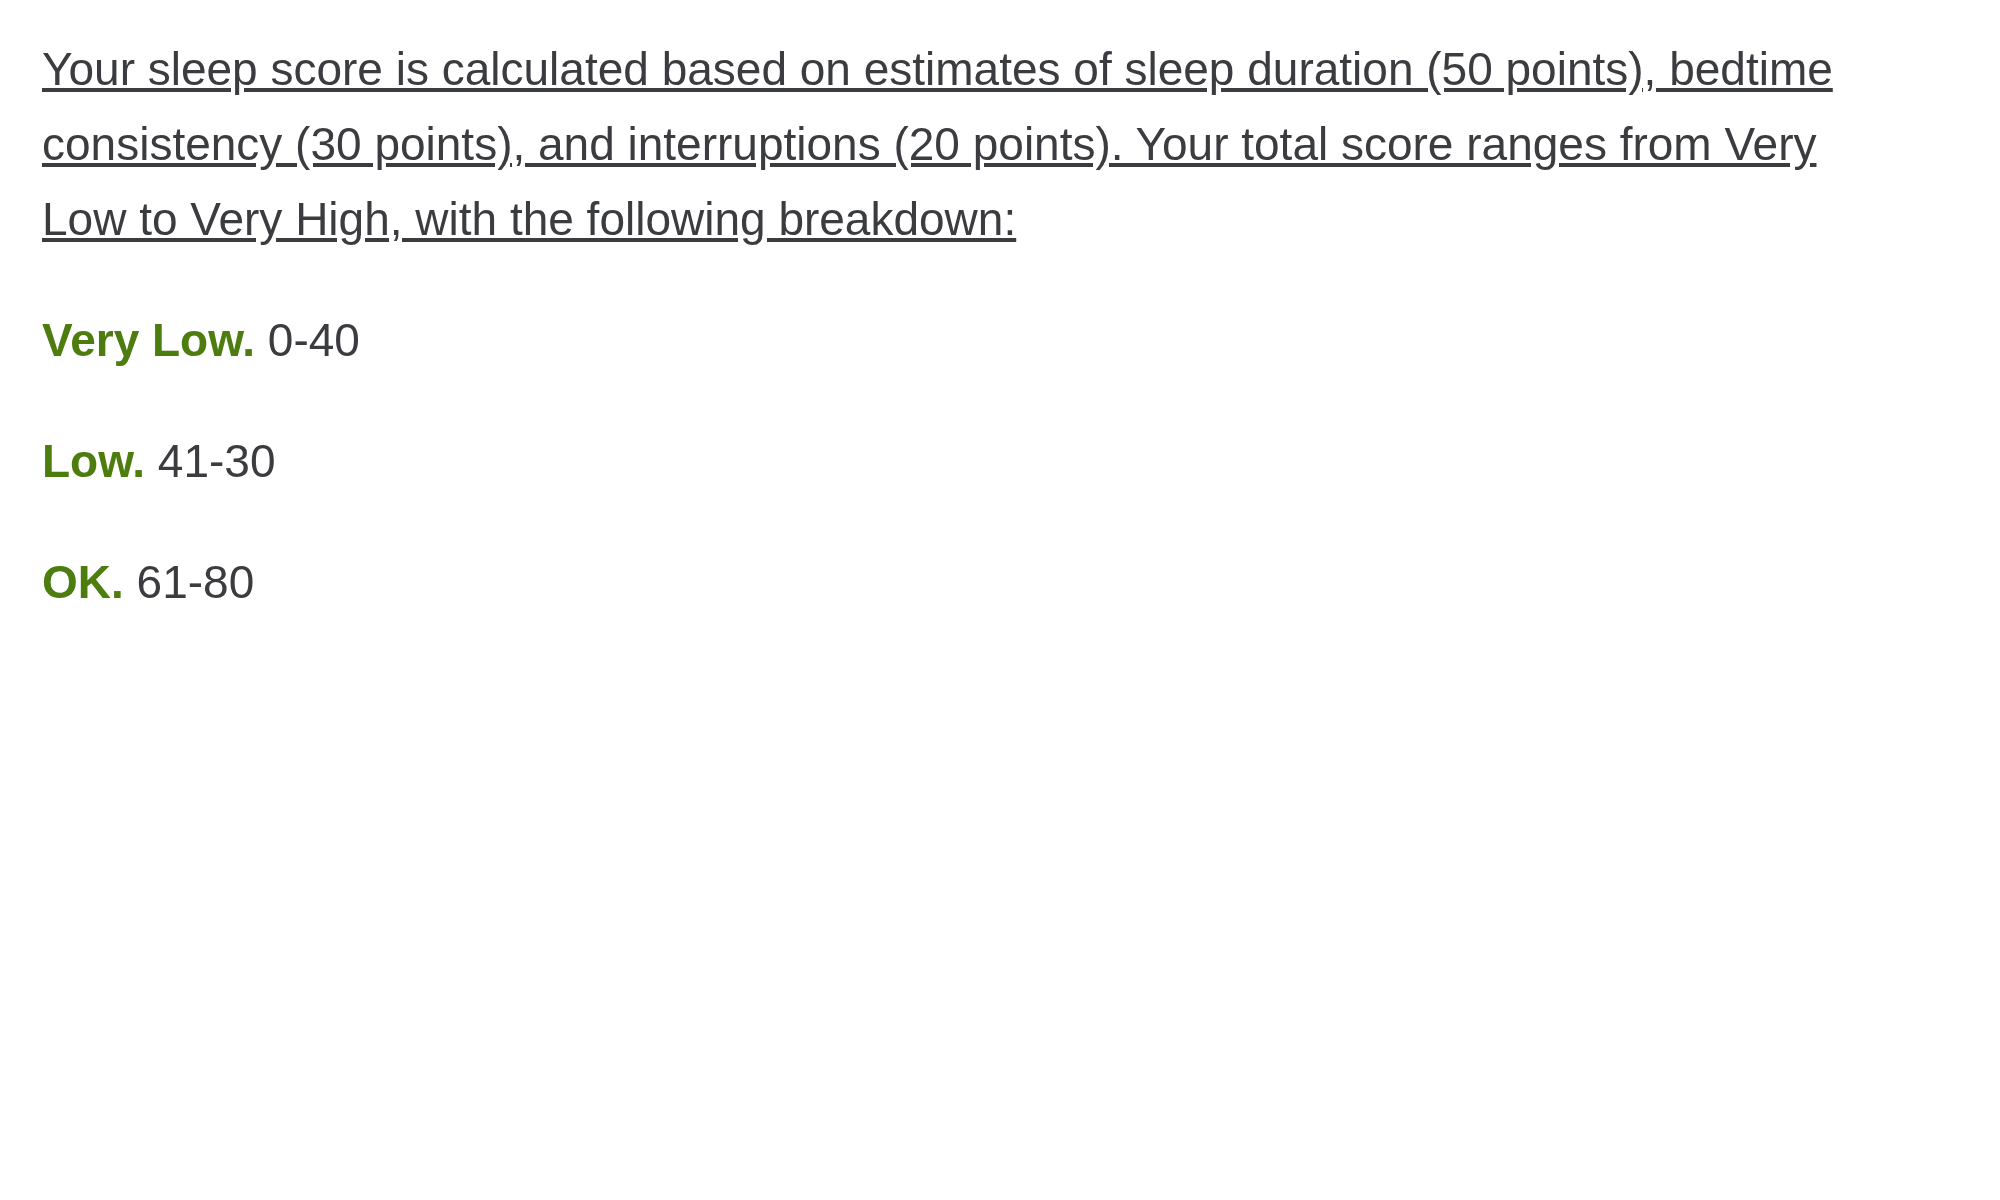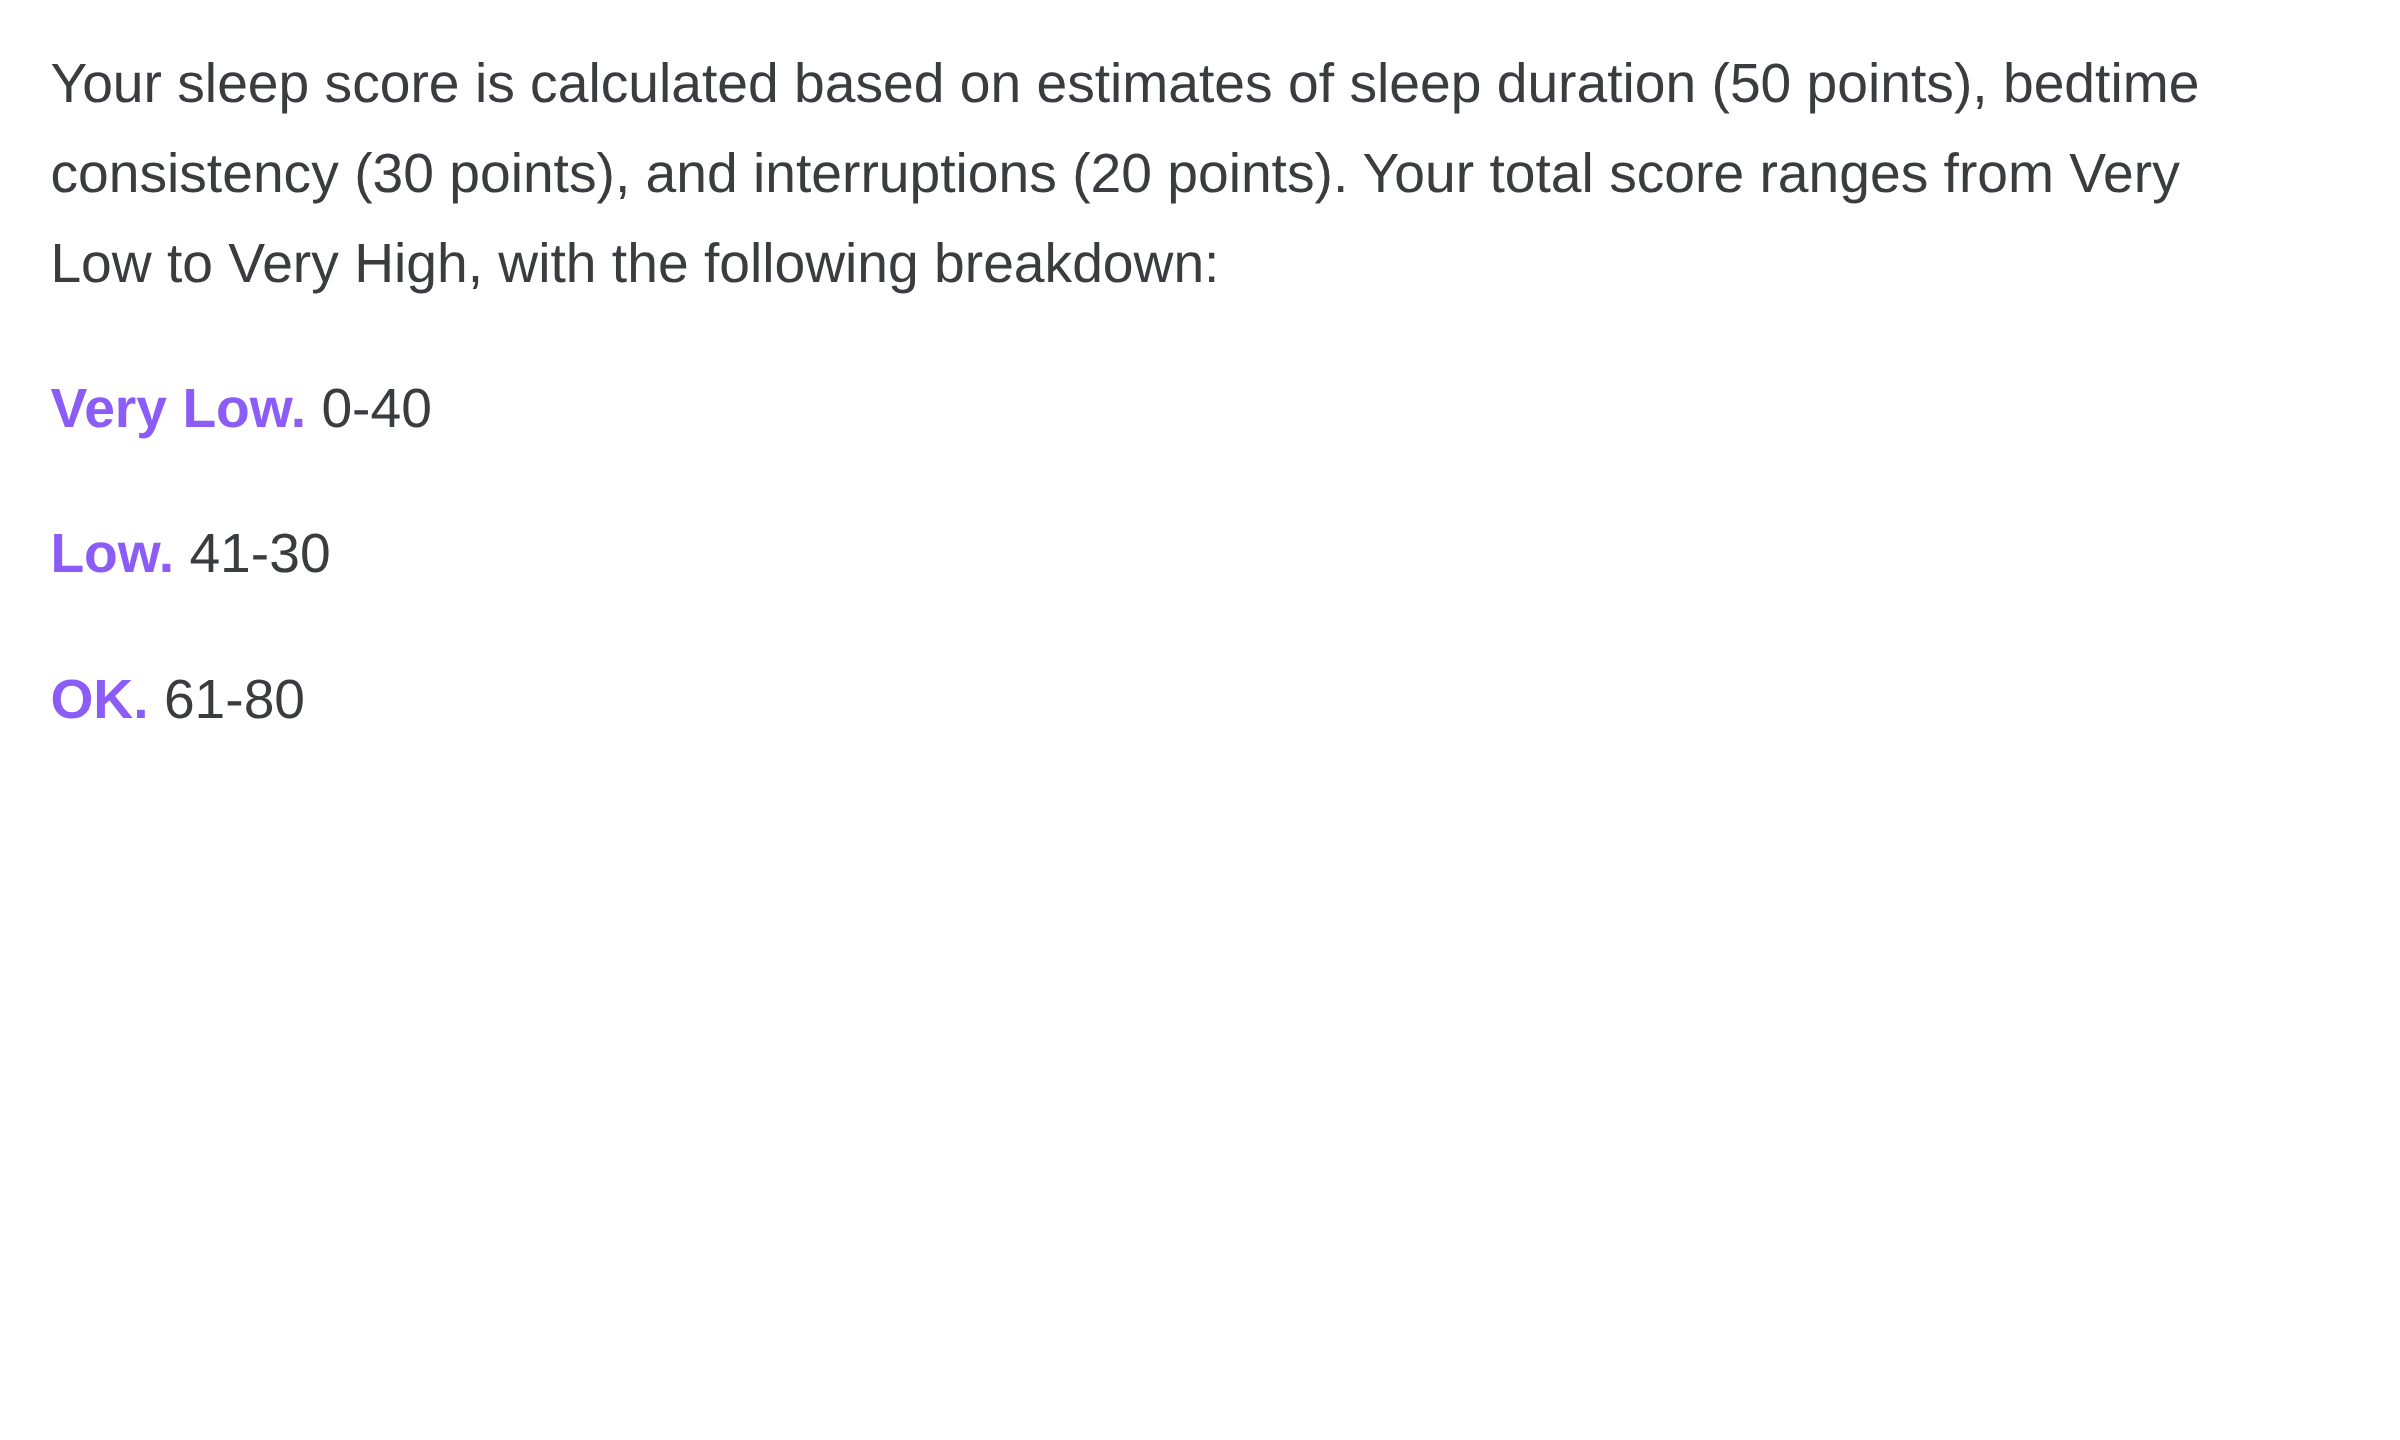--- a/index.html
+++ b/index.html
@@ -18,29 +18,30 @@
     width: 1850px;
     margin-left: 42px;
     padding-top: 32px;
   }
   .para {
     font-size: 46px;
     line-height: 75px;
     margin: 0 0 46px 0;
     font-weight: 400;
     letter-spacing: 0;
+    text-decoration: underline;
   }
   .range-item {
     font-size: 46px;
     line-height: 75px;
     margin: 0 0 46px 0;
   }
   .range-label {
     font-weight: 700;
-    color: #8b5cf6;
+    color: #4d7c0f;
   }
   .range-value {
     font-weight: 400;
   }
   .note-label {
     font-style: italic;
     font-weight: 400;
   }
 </style>
 </head>

